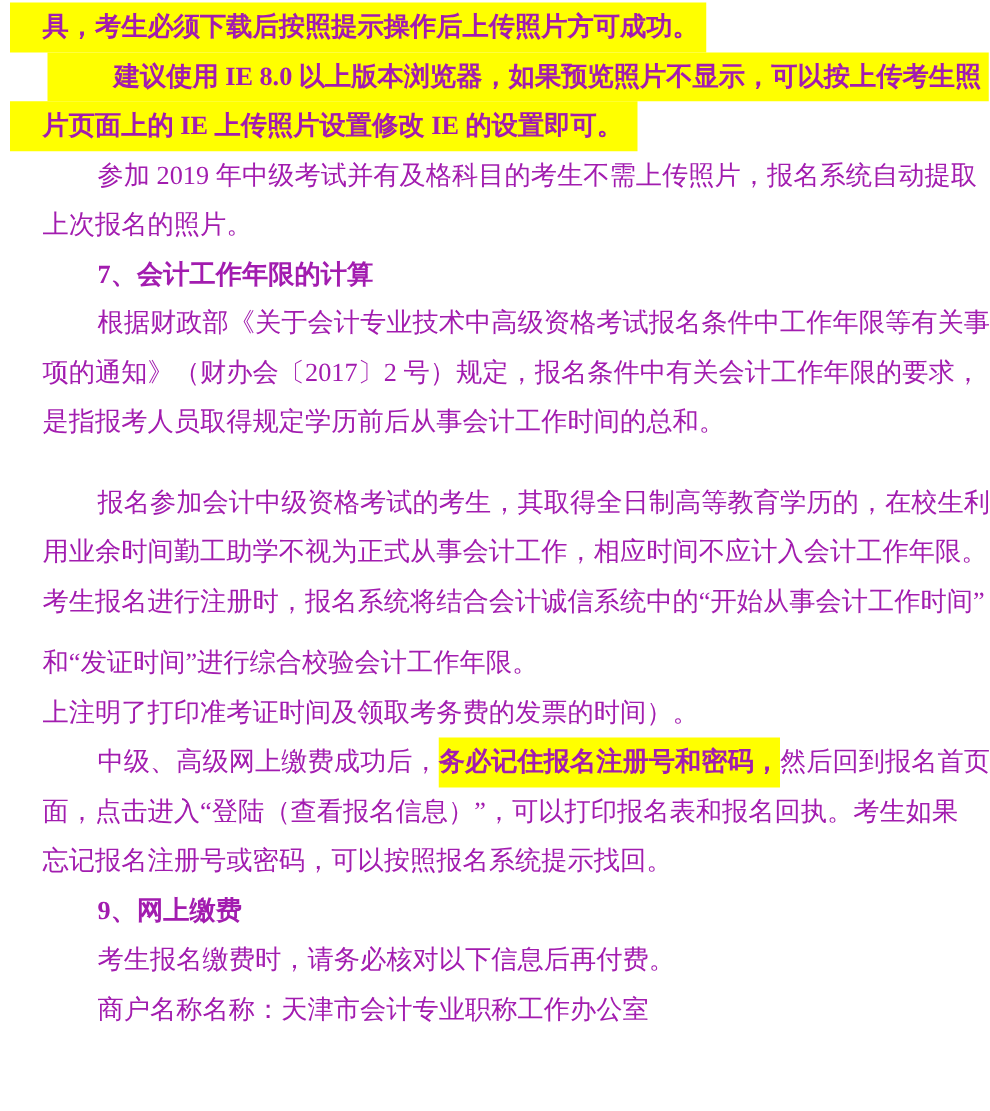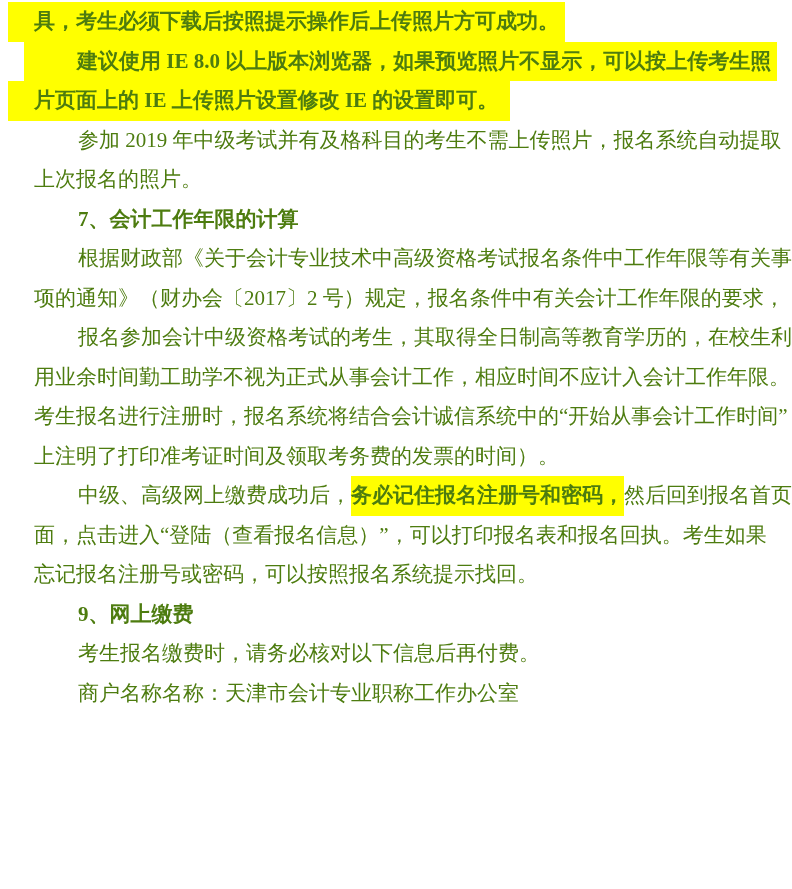--- a/index.html
+++ b/index.html
@@ -38,33 +38,35 @@
   }
   .seg.hl {
     display: inline-block;
     height: 100%;
     line-height: inherit;
   }
 </style>
 </head>
 <body>
 
-<div class="page" style="background: rgb(255, 255, 255); color: #4d7c0f;">
+<div class="page" style="background: rgb(255, 255, 255); color: #a21caf;">
   <div class="doc">
       <div class="line" style="margin-left: 8px;"><span class="seg bold hl" style="background: rgb(255, 255, 0); padding-left: 26px; padding-right: 6px;">具，考生必须下载后按照提示操作后上传照片方可成功。</span></div>
-      <div class="line" style="margin-left: 24px;"><span class="seg bold hl" style="background: rgb(255, 255, 0); padding-left: 53px; padding-right: 6px;">建议使用 IE 8.0 以上版本浏览器，如果预览照片不显示，可以按上传考生照</span></div>
+      <div class="line" style="margin-left: 37px; text-align: center;"><span class="seg bold hl" style="background: rgb(255, 255, 0); padding-left: 53px; padding-right: 6px;">建议使用 IE 8.0 以上版本浏览器，如果预览照片不显示，可以按上传考生照</span></div>
       <div class="line" style="margin-left: 8px;"><span class="seg bold hl" style="background: rgb(255, 255, 0); padding-left: 26px; padding-right: 12px;">片页面上的 IE 上传照片设置修改 IE 的设置即可。</span></div>
       <div class="line indent"><span class="seg">参加 2019 年中级考试并有及格科目的考生不需上传照片，报名系统自动提取</span></div>
       <div class="line"><span class="seg">上次报名的照片。</span></div>
       <div class="line indent"><span class="seg bold">7、会计工作年限的计算</span></div>
       <div class="line indent"><span class="seg">根据财政部《关于会计专业技术中高级资格考试报名条件中工作年限等有关事</span></div>
       <div class="line"><span class="seg">项的通知》（财办会〔2017〕2 号）规定，报名条件中有关会计工作年限的要求，</span></div>
-      <div class="line indent" style="margin-top: 0;"><span class="seg">报名参加会计中级资格考试的考生，其取得全日制高等教育学历的，在校生利</span></div>
+      <div class="line"><span class="seg">是指报考人员取得规定学历前后从事会计工作时间的总和。</span></div>
+      <div class="line indent" style="margin-top: 25px;"><span class="seg">报名参加会计中级资格考试的考生，其取得全日制高等教育学历的，在校生利</span></div>
       <div class="line"><span class="seg">用业余时间勤工助学不视为正式从事会计工作，相应时间不应计入会计工作年限。</span></div>
       <div class="line"><span class="seg">考生报名进行注册时，报名系统将结合会计诚信系统中的“开始从事会计工作时间”</span></div>
+      <div class="line" style="margin-top: 10px;"><span class="seg">和“发证时间”进行综合校验会计工作年限。</span></div>
       <div class="line"><span class="seg">上注明了打印准考证时间及领取考务费的发票的时间）。</span></div>
       <div class="line indent"><span class="seg">中级、高级网上缴费成功后，</span><span class="seg bold hl" style="background: rgb(255, 255, 0);">务必记住报名注册号和密码，</span><span class="seg">然后回到报名首页</span></div>
       <div class="line"><span class="seg">面，点击进入“登陆（查看报名信息）”，可以打印报名表和报名回执。考生如果</span></div>
       <div class="line"><span class="seg">忘记报名注册号或密码，可以按照报名系统提示找回。</span></div>
       <div class="line indent"><span class="seg bold">9、网上缴费</span></div>
       <div class="line indent"><span class="seg">考生报名缴费时，请务必核对以下信息后再付费。</span></div>
       <div class="line indent"><span class="seg">商户名称名称：天津市会计专业职称工作办公室</span></div>
     </div>
 </div>
 

